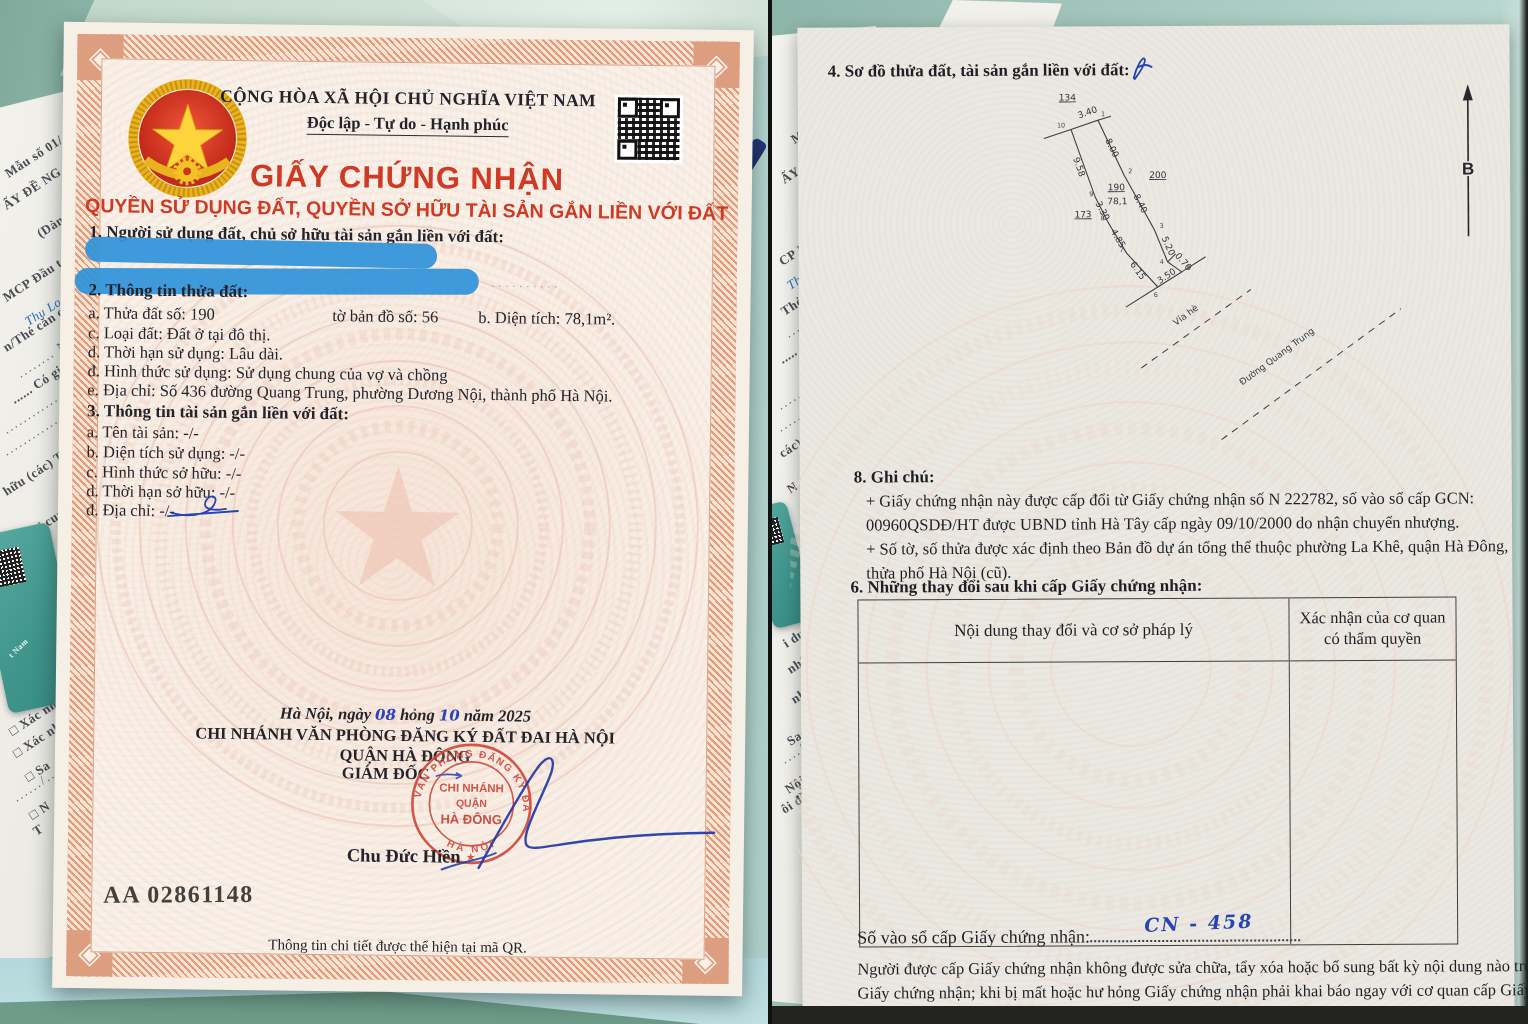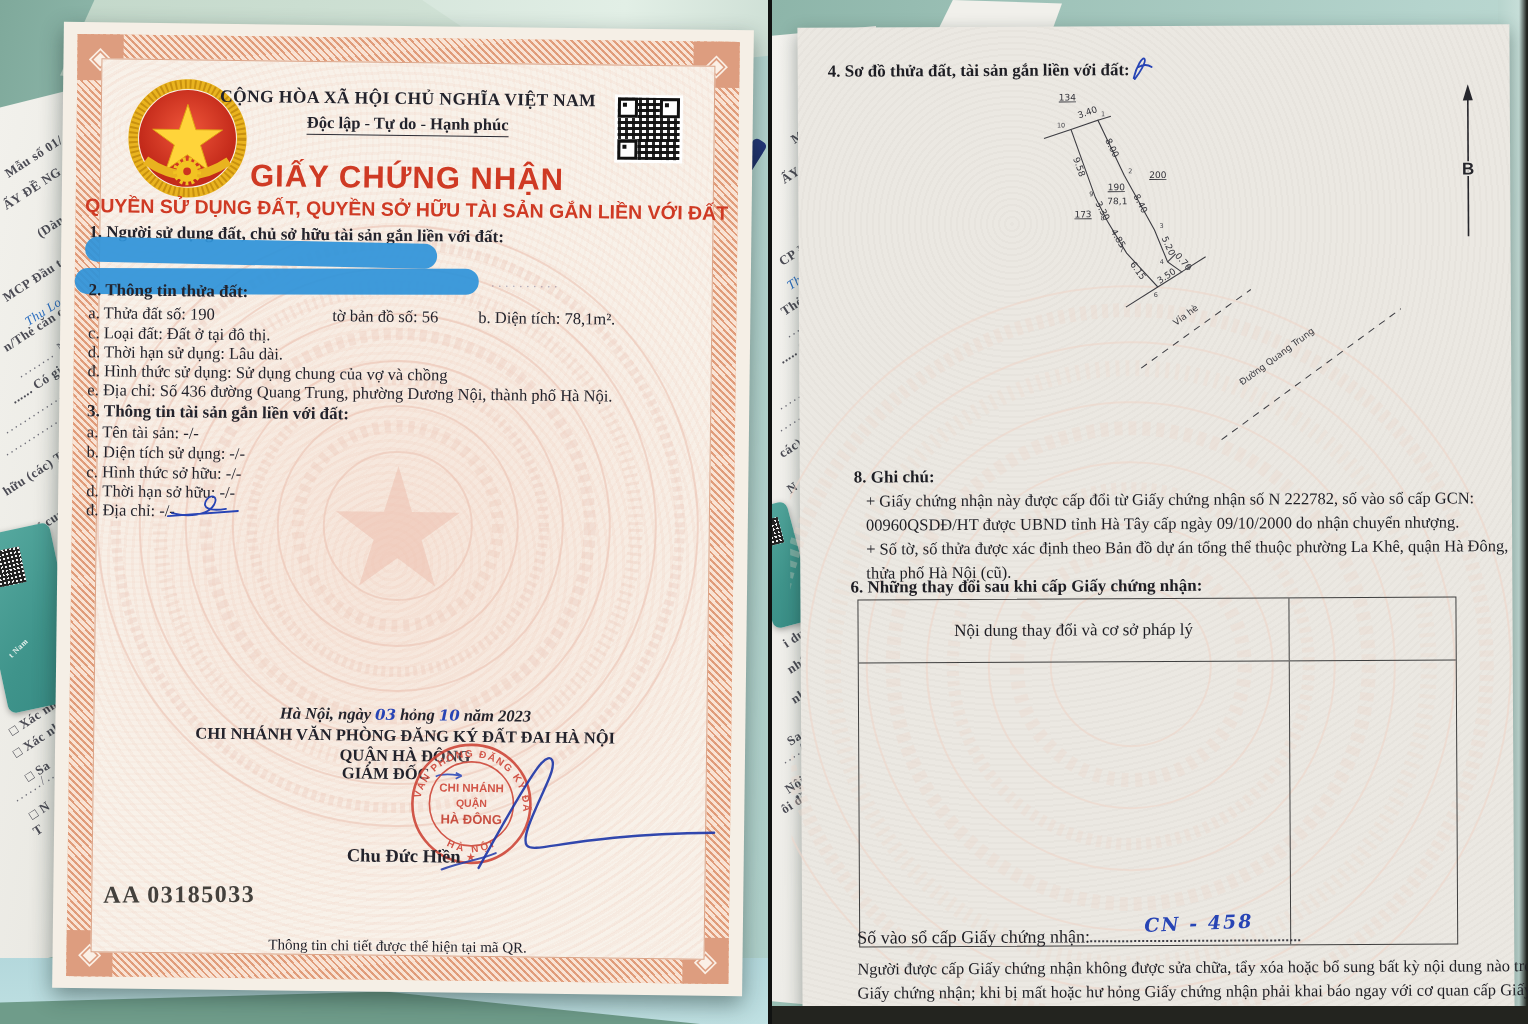--- a/index.html
+++ b/index.html
@@ -218,24 +218,24 @@
     <div class="cert-txt sec-i" style="left:28px;top:420px">b. Diện tích sử dụng: -/-</div>
     <div class="cert-txt sec-i" style="left:28px;top:440px">c. Hình thức sở hữu: -/-</div>
     <div class="cert-txt sec-i" style="left:28px;top:459px">d. Thời hạn sở hữu: -/-</div>
     <div class="cert-txt sec-i" style="left:28px;top:478px">đ. Địa chỉ: -/-</div>
     <svg class="abs" style="left:108px;top:468px" width="78" height="30" viewBox="0 0 78 30">
       <path d="M6,22 C22,26 42,24 48,13 C53,4 44,2 40,9 C36,16 43,20 60,17 M2,25 L72,19" fill="none" stroke="#2744b5" stroke-width="1.8" stroke-linecap="round"></path>
     </svg>
 
     <div class="cert-txt datewrap" style="top:679px">
       <span class="h-date">Hà Nội, ngày</span>
-      <span class="hand">03</span>
+      <span class="hand">08</span>
       <span class="h-date">hỏng</span>
       <span class="hand">10</span>
-      <span class="h-date">năm 2023</span>
+      <span class="h-date">năm 2025</span>
     </div>
     <div class="cert-txt datewrap h-office" style="top:700px">CHI NHÁNH VĂN PHÒNG ĐĂNG KÝ ĐẤT ĐAI HÀ NỘI</div>
     <div class="cert-txt datewrap h-office" style="top:720px">QUẬN HÀ ĐÔNG</div>
     <div class="cert-txt datewrap h-office" style="top:738px">
       <span>GIÁM ĐỐC</span>
       <svg width="34" height="10" viewBox="0 0 34 10" style="vertical-align:middle">
         <path d="M2,6 C10,2 20,4 28,5 M28,5 l-6,-3 M28,5 l-6,3" fill="none" stroke="#2744b5" stroke-width="1.6"></path>
       </svg>
     </div>
 
@@ -257,21 +257,21 @@
       <text x="75" y="95" text-anchor="middle" font-size="13" font-weight="bold" fill="#c23a2c" font-family="Liberation Sans,sans-serif">HÀ ĐÔNG</text>
       <text x="75" y="132" text-anchor="middle" font-size="11" fill="#cd4335">★</text>
     </svg>
 
     <svg class="abs" style="left:330px;top:716px" width="345" height="130" viewBox="0 0 345 130">
       <path d="M95,125 C118,82 148,28 157,19 C166,9 173,15 163,38 C150,69 137,94 143,102 C151,111 188,90 330,87" fill="none" stroke="#2038a8" stroke-width="2.4" stroke-linecap="round" opacity=".92"></path>
       <path d="M58,127 C78,119 96,117 112,110" fill="none" stroke="#2038a8" stroke-width="2" stroke-linecap="round" opacity=".85"></path>
     </svg>
     <div class="cert-txt datewrap h-name" style="top:820px">Chu Đức Hiền</div>
 
-    <div class="cert-txt serial" style="left:50px;top:858px">AA 03185033</div>
+    <div class="cert-txt serial" style="left:50px;top:858px">AA 02861148</div>
     <div class="cert-txt center-line" style="top:912px;font:400 15px 'Liberation Serif',serif">Thông tin chi tiết được thể hiện tại mã QR.</div>
   </div>
 </div>
 
 <div class="abs photo-right">
   <div class="abs form-strip-r">
     <span class="frag" style="left:16px;top:108px">Mẫu s</span>
     <span class="frag" style="left:6px;top:148px">ẤY ĐỀ</span>
     <span class="frag" style="left:36px;top:170px">(Đ</span>
     <span class="frag" style="left:4px;top:230px">CP Đầu</span>
@@ -381,20 +381,21 @@
     <div class="p2-txt p2-h" style="left:54px;top:440px">8. Ghi chú:</div>
     <div class="p2-txt p2-body" style="left:66px;top:464px">+ Giấy chứng nhận này được cấp đổi từ Giấy chứng nhận số N 222782, số vào sổ cấp GCN:</div>
     <div class="p2-txt p2-body" style="left:66px;top:488px">00960QSDĐ/HT được UBND tỉnh Hà Tây cấp ngày 09/10/2000 do nhận chuyển nhượng.</div>
     <div class="p2-txt p2-body" style="left:66px;top:512px">+ Số tờ, số thửa được xác định theo Bản đồ dự án tổng thể thuộc phường La Khê, quận Hà Đông,</div>
     <div class="p2-txt p2-body" style="left:66px;top:536px">thửa phố Hà Nội (cũ).</div>
 
     <div class="p2-txt p2-h" style="left:50px;top:550px">6. Những thay đổi sau khi cấp Giấy chứng nhận:</div>
     <div class="chg-table">
       <div class="chg-head">
         <div class="chg-c1">Nội dung thay đổi và cơ sở pháp lý</div>
+        <div class="chg-c2">Xác nhận của cơ quan có thẩm quyền</div>
       </div>
       <div class="chg-body">
         <div class="chg-b1"></div>
         <div></div>
       </div>
     </div>
 
     <div class="p2-txt" style="left:55px;top:900px;font:400 18px 'Liberation Serif',serif">
       <span>Số vào sổ cấp Giấy chứng nhận:</span><span class="dots" style="width:210px"></span>
     </div>

